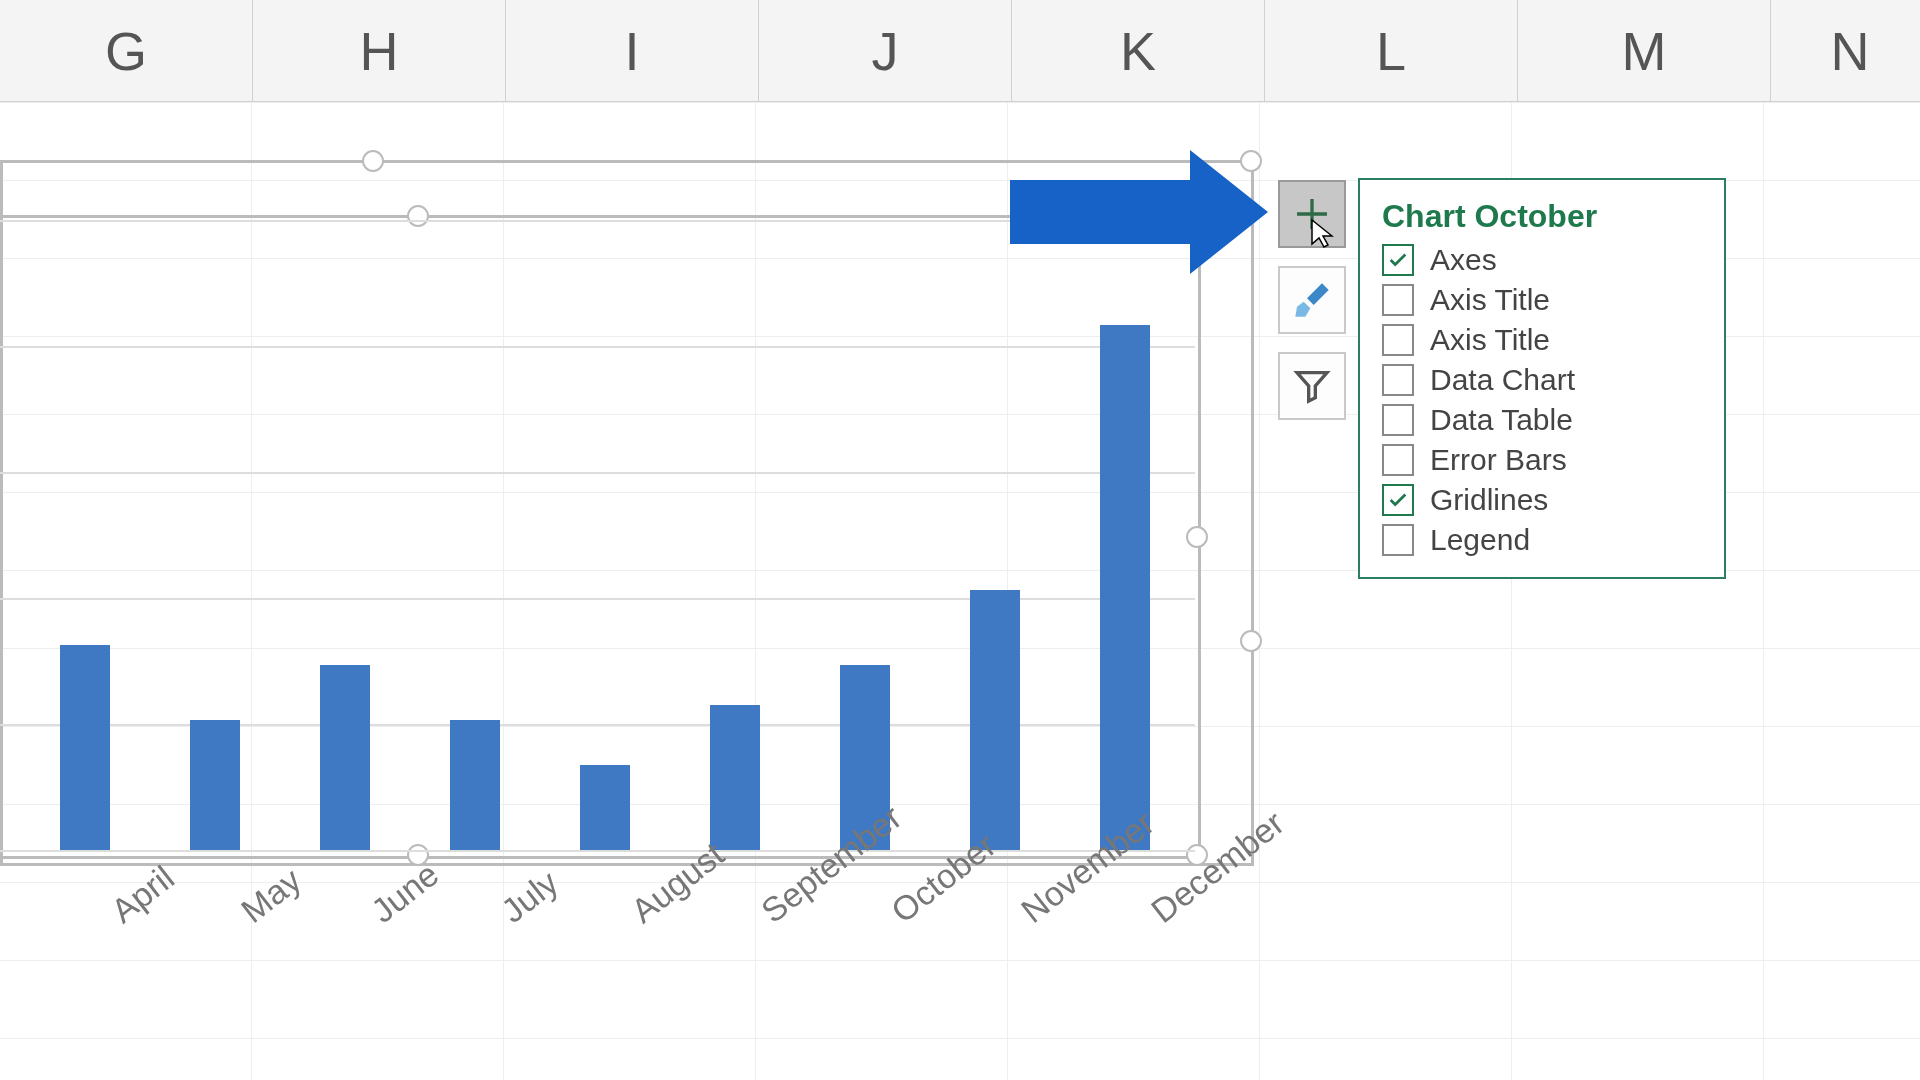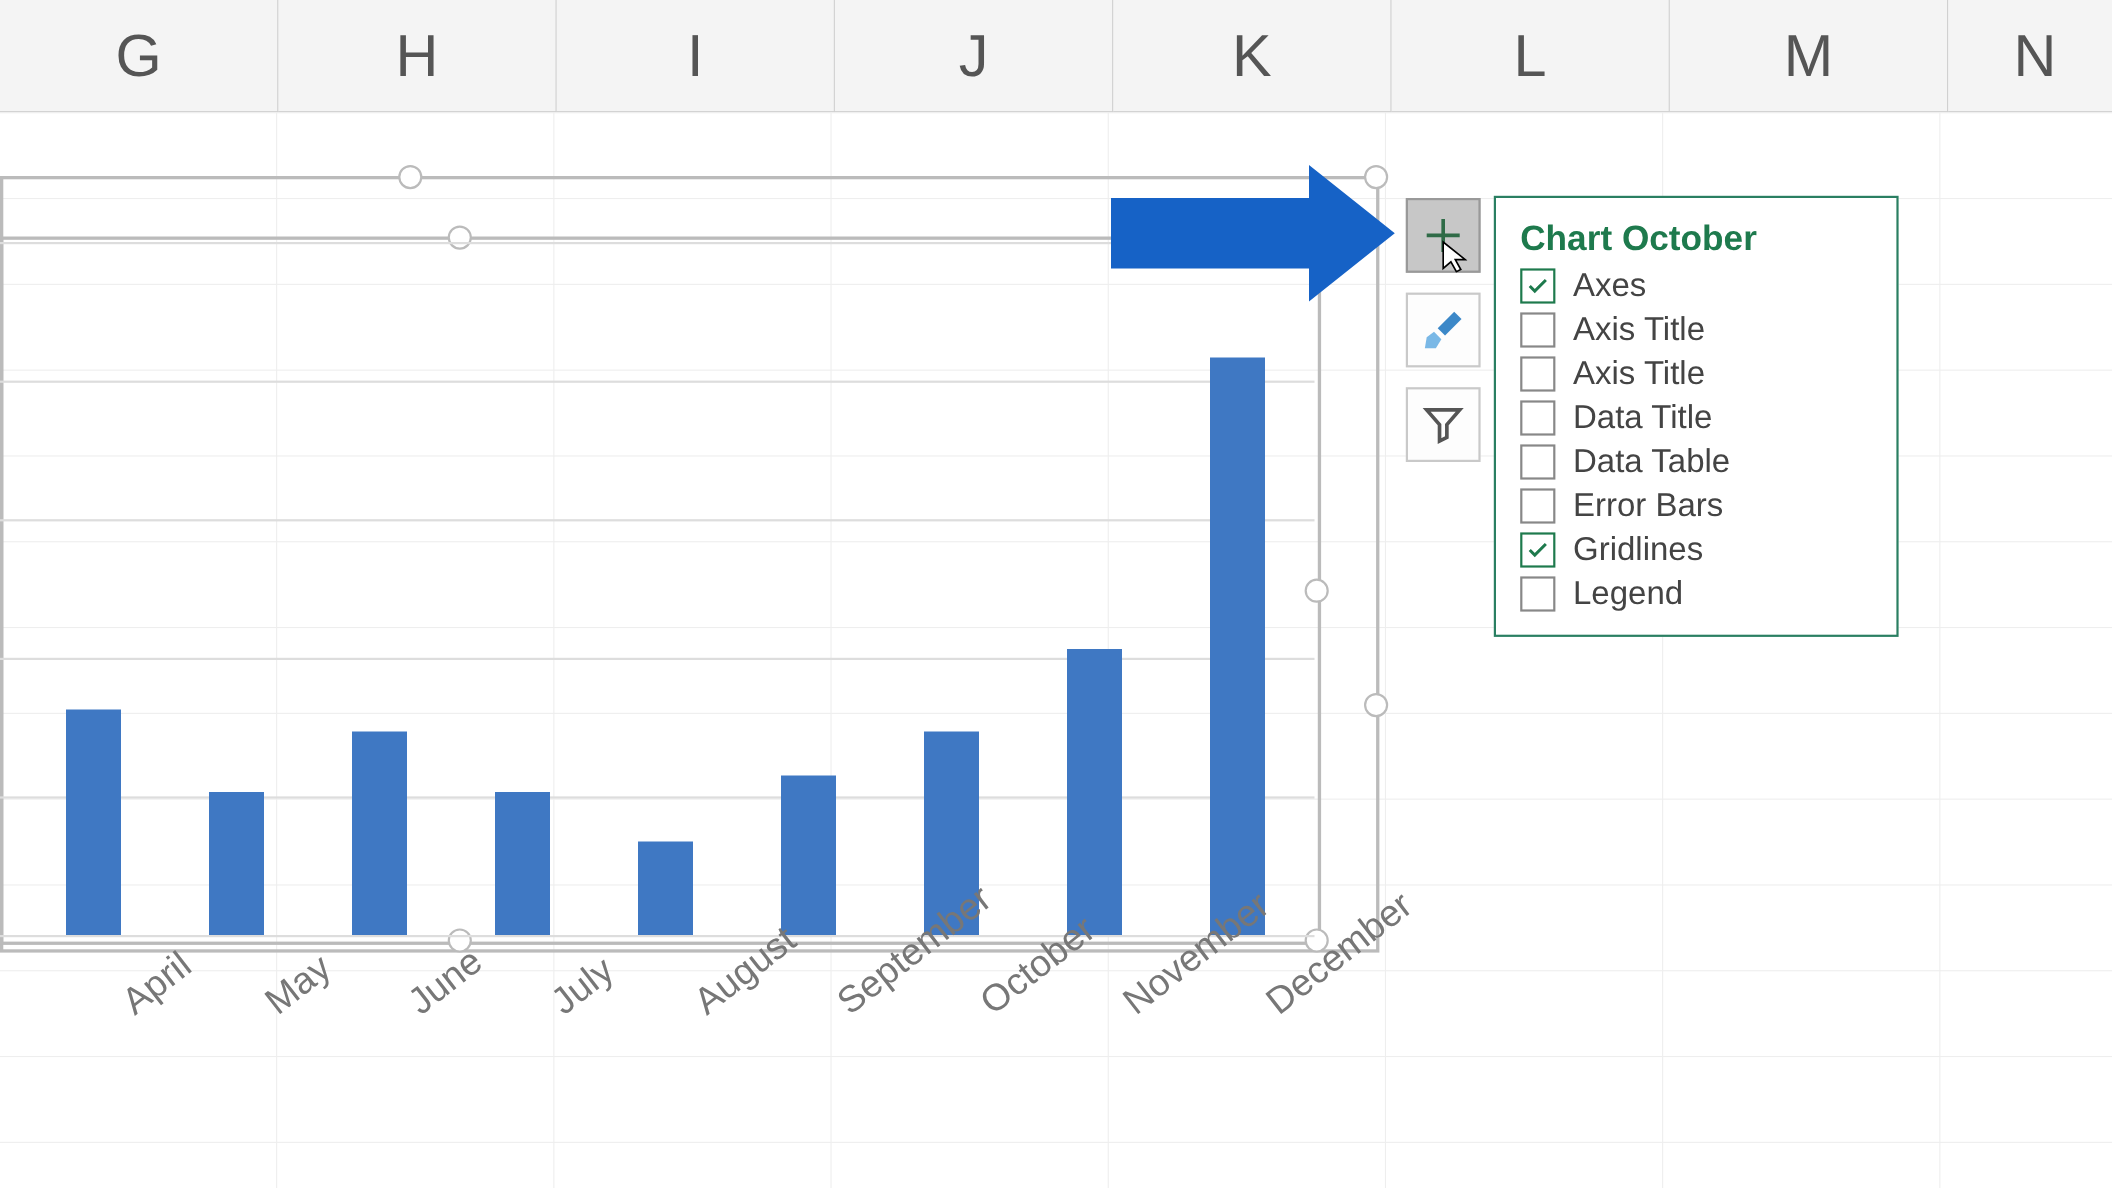--- a/index.html
+++ b/index.html
@@ -168,21 +168,21 @@
       <div class="ce-item">
         <div class="cb"></div>
         <span>Axis Title</span>
       </div>
       <div class="ce-item">
         <div class="cb"></div>
         <span>Axis Title</span>
       </div>
       <div class="ce-item">
         <div class="cb"></div>
-        <span>Data Title</span>
+        <span>Data Chart</span>
       </div>
       <div class="ce-item">
         <div class="cb"></div>
         <span>Data Table</span>
       </div>
       <div class="ce-item">
         <div class="cb"></div>
         <span>Error Bars</span>
       </div>
       <div class="ce-item checked">

